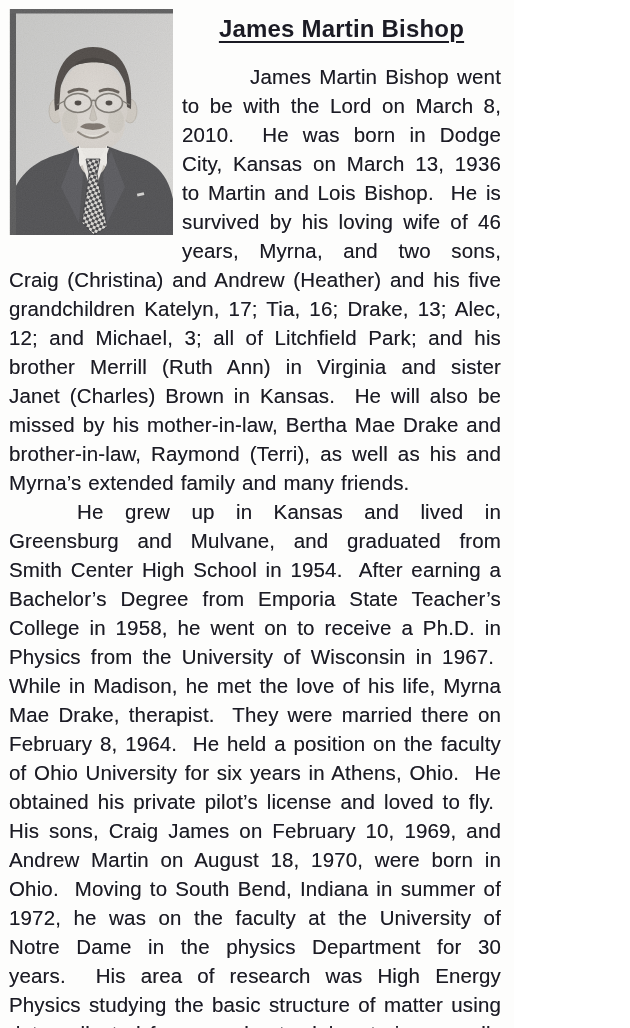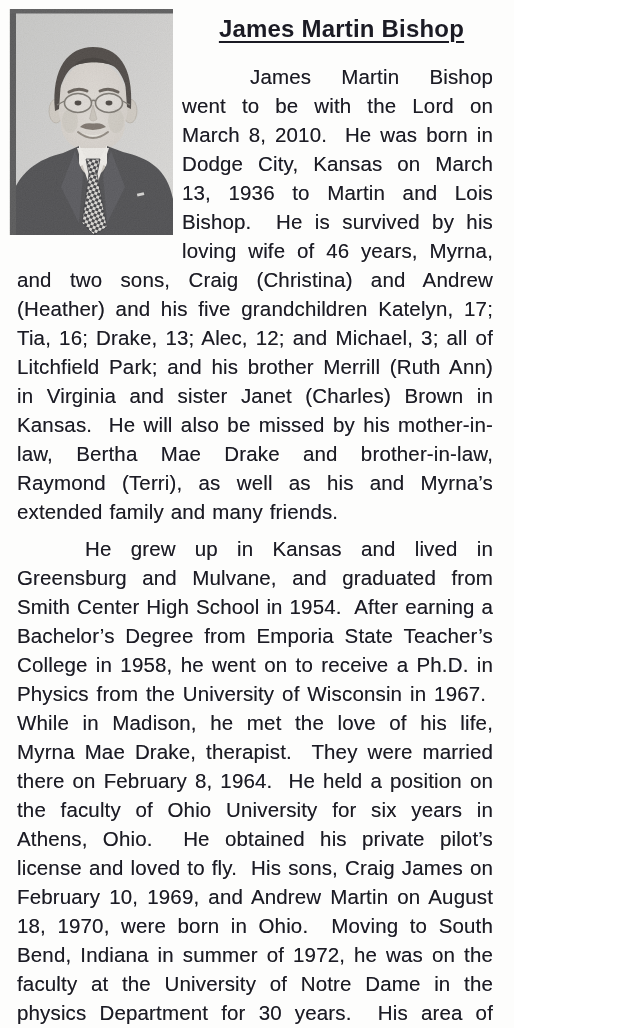--- a/index.html
+++ b/index.html
@@ -36,21 +36,21 @@
     line-height: 28px;
     font-weight: bold;
     margin: 15px 0 19px 0;
     text-align: center;
     text-decoration: underline;
     text-decoration-thickness: 2px;
     text-underline-offset: 4px;
     letter-spacing: 0.2px;
   }
   p.para {
-    margin: 8px;
+    margin: 0;
     font-size: 20.5px;
     line-height: 29px;
     text-align: justify;
     text-indent: 68px;
     letter-spacing: 0.15px;
     word-spacing: 1px;
     text-shadow: 0 0 0.6px rgba(27,27,36,0.5);
     hyphens: auto;
   }
 </style>

